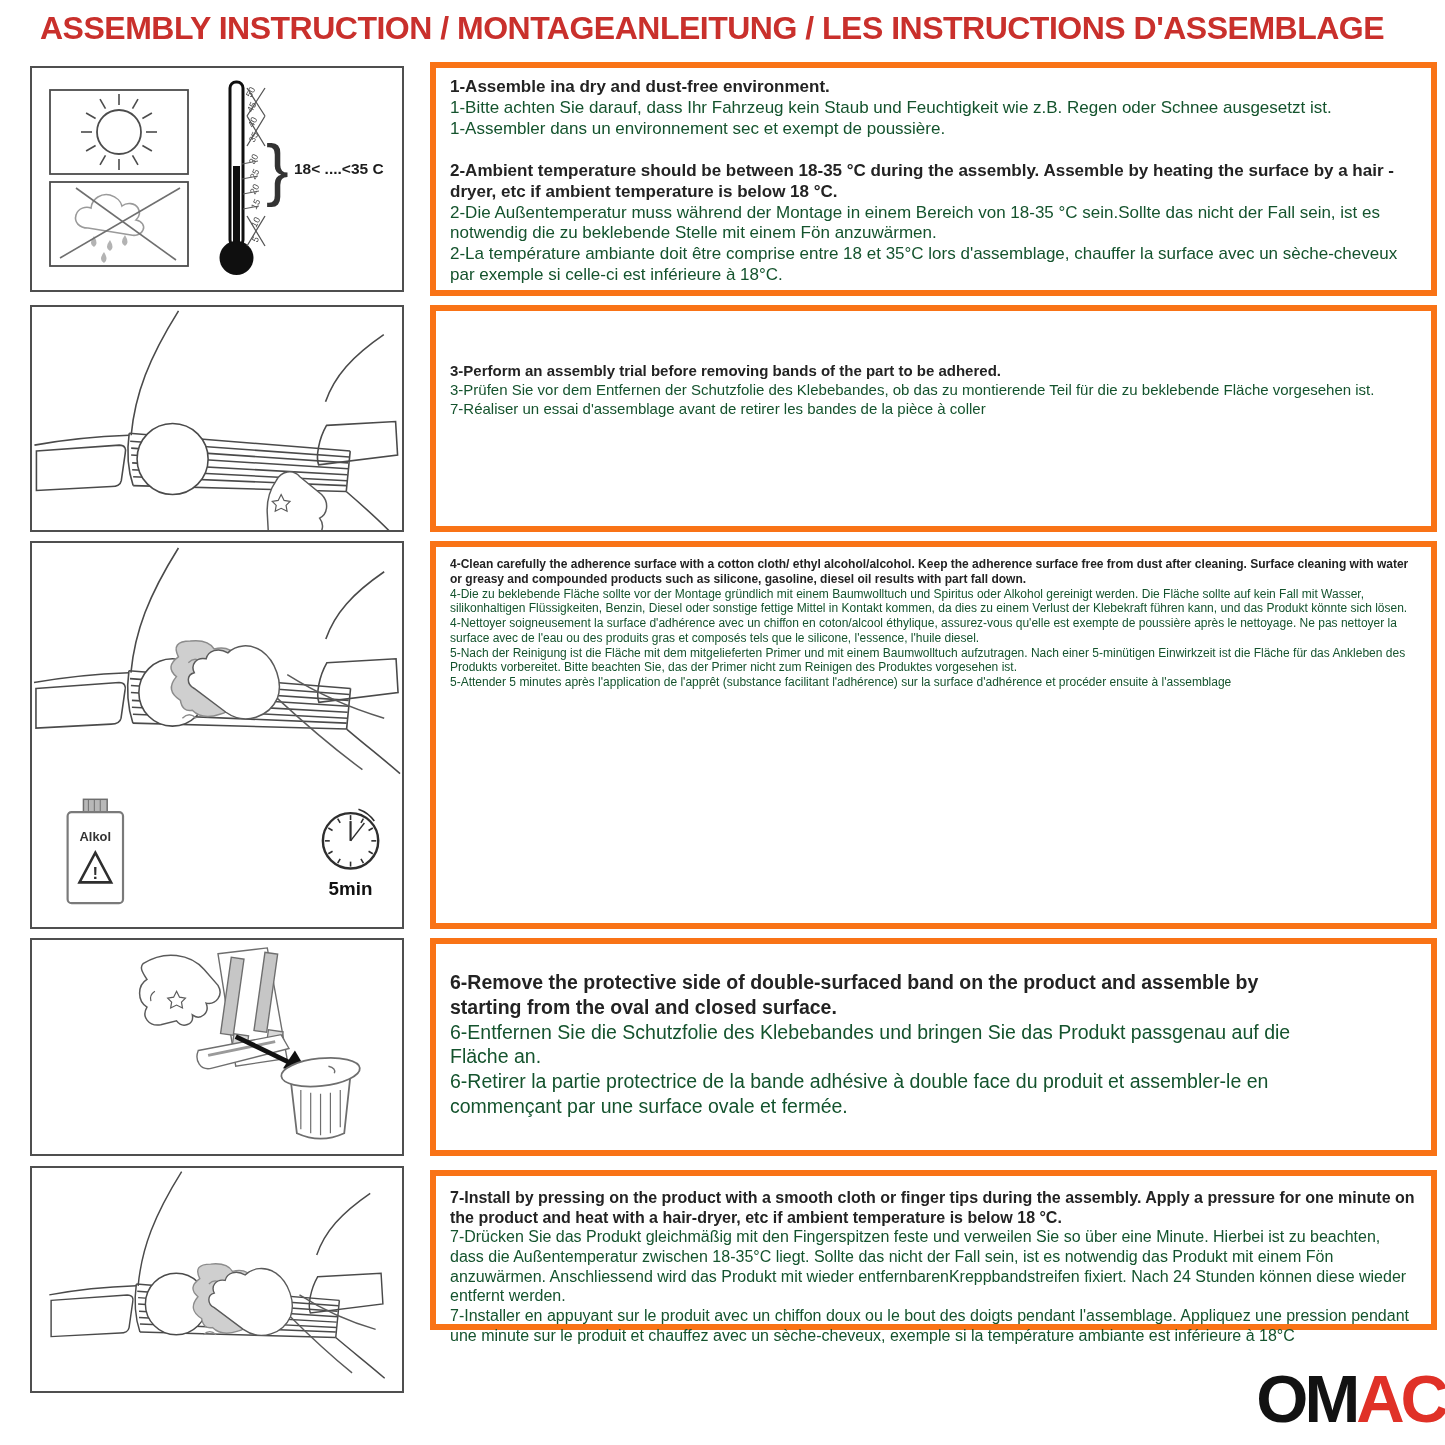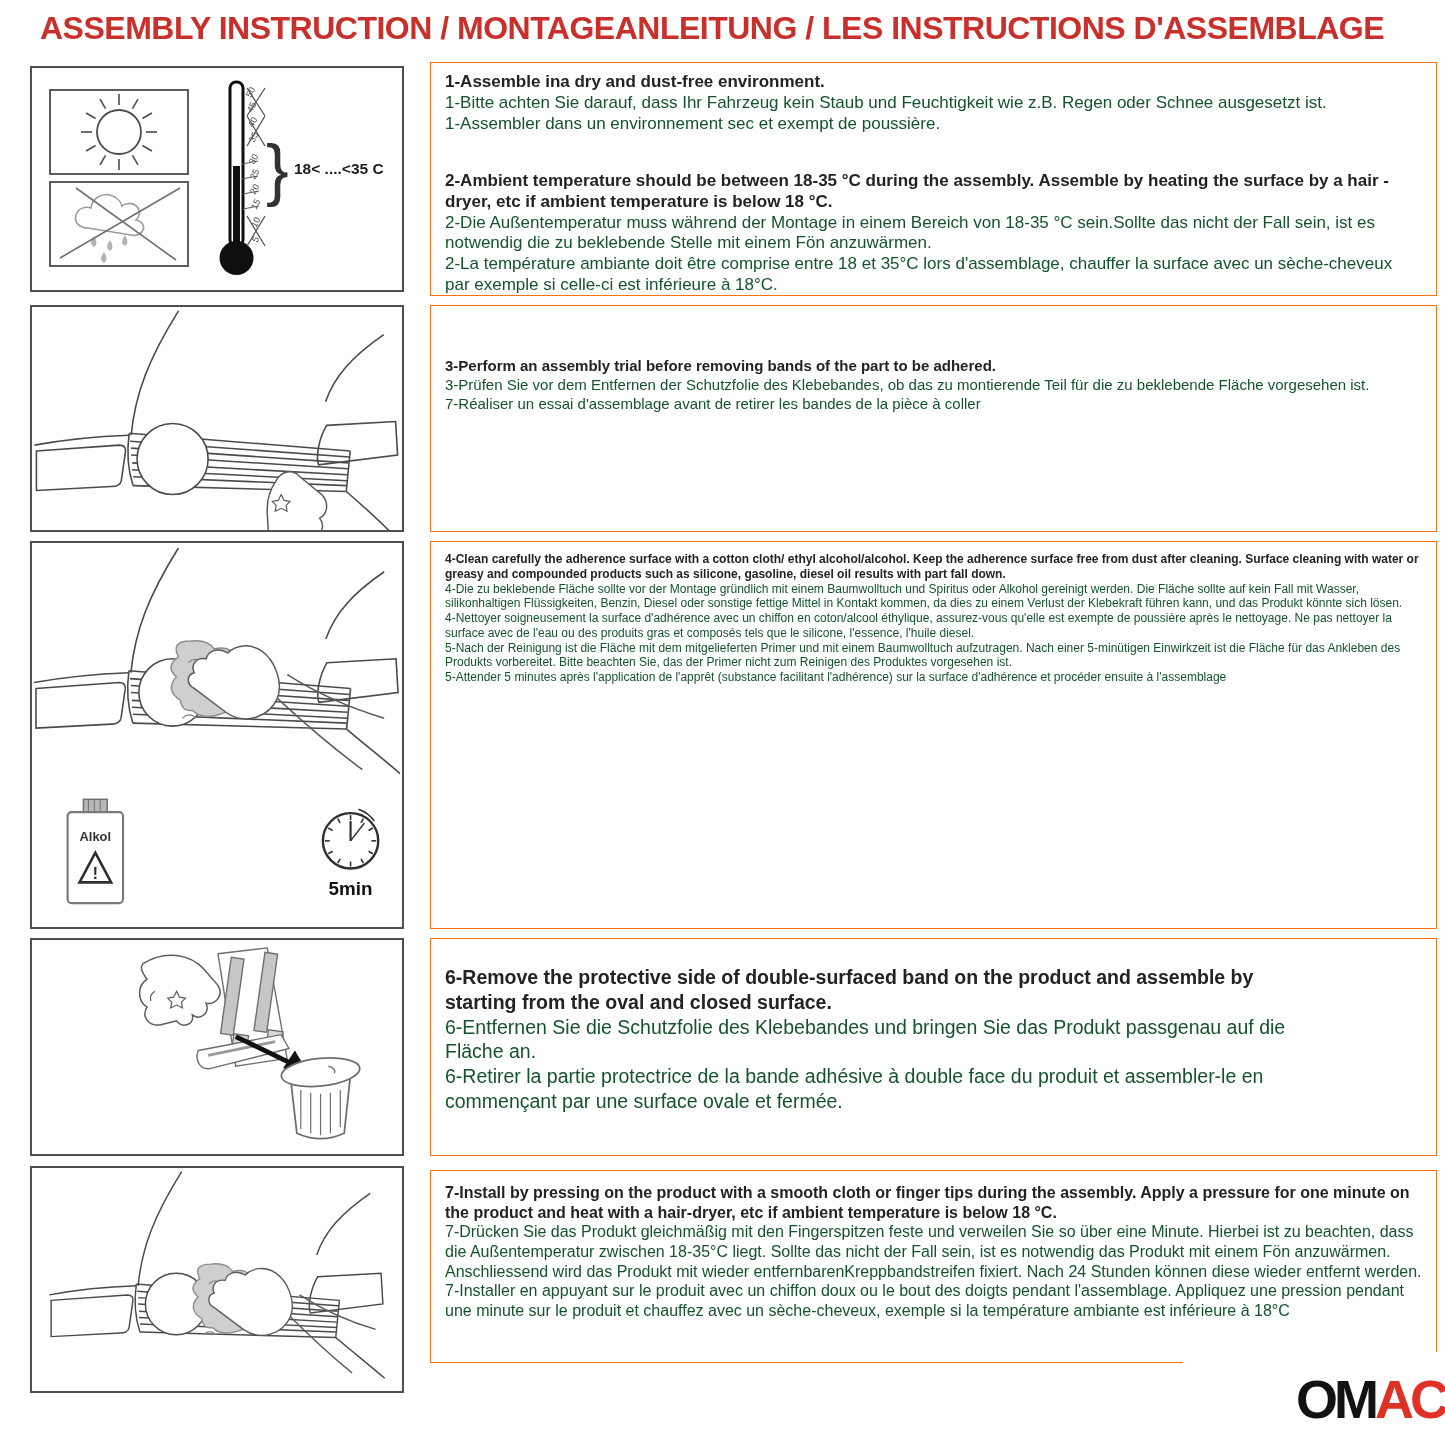--- a/index.html
+++ b/index.html
@@ -1,41 +1,41 @@
 <!DOCTYPE html>
 <html><head>
 <meta charset="utf-8">
 <style>
   html,body{margin:0;padding:0;background:#ffffff;}
   .page{position:relative;width:1445px;height:1445px;background:#fff;overflow:hidden;
         font-family:"Liberation Sans","DejaVu Sans",sans-serif;color:#3d3d3d;}
   .title{position:absolute;left:40px;top:10px;width:1390px;font-size:32px;font-weight:bold;
          letter-spacing:-0.5px;color:#C9302C;white-space:nowrap;}
   .imgbox{position:absolute;left:30px;width:374px;border:2px solid #4f4f4f;background:#fff;box-sizing:border-box;}
-  .tbox{position:absolute;left:430px;width:1007px;border:1px solid #f97316;background:#fff;box-sizing:border-box;}
+  .tbox{position:absolute;left:430px;width:1007px;border:6px solid #f97316;background:#fff;box-sizing:border-box;}
   .tbox p{margin:0;}
   .en{font-weight:bold;color:#232323;}
   .t{color:#14532d;}
   
   .ib1{top:66px;height:226px;}   .tb1{top:62px;height:234px;padding:9px 14px;font-size:17px;line-height:1.23;}
   .ib2{top:305px;height:227px;}  .tb2{top:305px;height:227px;padding:50px 14px 0;font-size:15px;line-height:1.27;}
   .ib3{top:541px;height:388px;}  .tb3{top:541px;height:388px;padding:10px 14px;font-size:12px;line-height:1.23;}
   .ib4{top:938px;height:218px;}  .tb4{top:938px;height:218px;padding:26px 14px 8px;font-size:19.5px;line-height:1.27;}
-  .ib5{top:1166px;height:227px;} .tb5{top:1170px;height:193px;padding:12px 14px;font-size:16px;line-height:1.23;}
-  .tb1 .gap{margin-top:36px;}
+  .ib5{top:1166px;height:227px;} .tb5{top:1170px;height:160px;padding:12px 14px;font-size:16px;line-height:1.23;}
+  .tb1 .gap{margin-top:21px;}
   .tb3 .gap{margin-top:29px;}
   .tb2 p{max-width:925px;}
   .tb4 p{max-width:845px;}
   .tb1 p{max-width:975px;}
   .tb3 p,.tb5 p{max-width:985px;}
   svg{display:block;}
   
   .logo{position:absolute;left:1183px;top:1352px;width:262px;height:93px;background:#fff;
         display:flex;align-items:center;justify-content:flex-end;}
-  .logo-text{font-size:54px;font-weight:bold;letter-spacing:-4px;line-height:1;white-space:nowrap;}
+  .logo-text{font-size:67px;font-weight:bold;letter-spacing:-4px;line-height:1;white-space:nowrap;}
   .logo-left{color:#121212;} .logo-right{color:#E03127;}
 </style>
 </head>
 <body>
 
 <div class="page">
 
   <div class="title">ASSEMBLY INSTRUCTION / MONTAGEANLEITUNG / LES INSTRUCTIONS D'ASSEMBLAGE</div>
 
   <div class="imgbox ib1">

